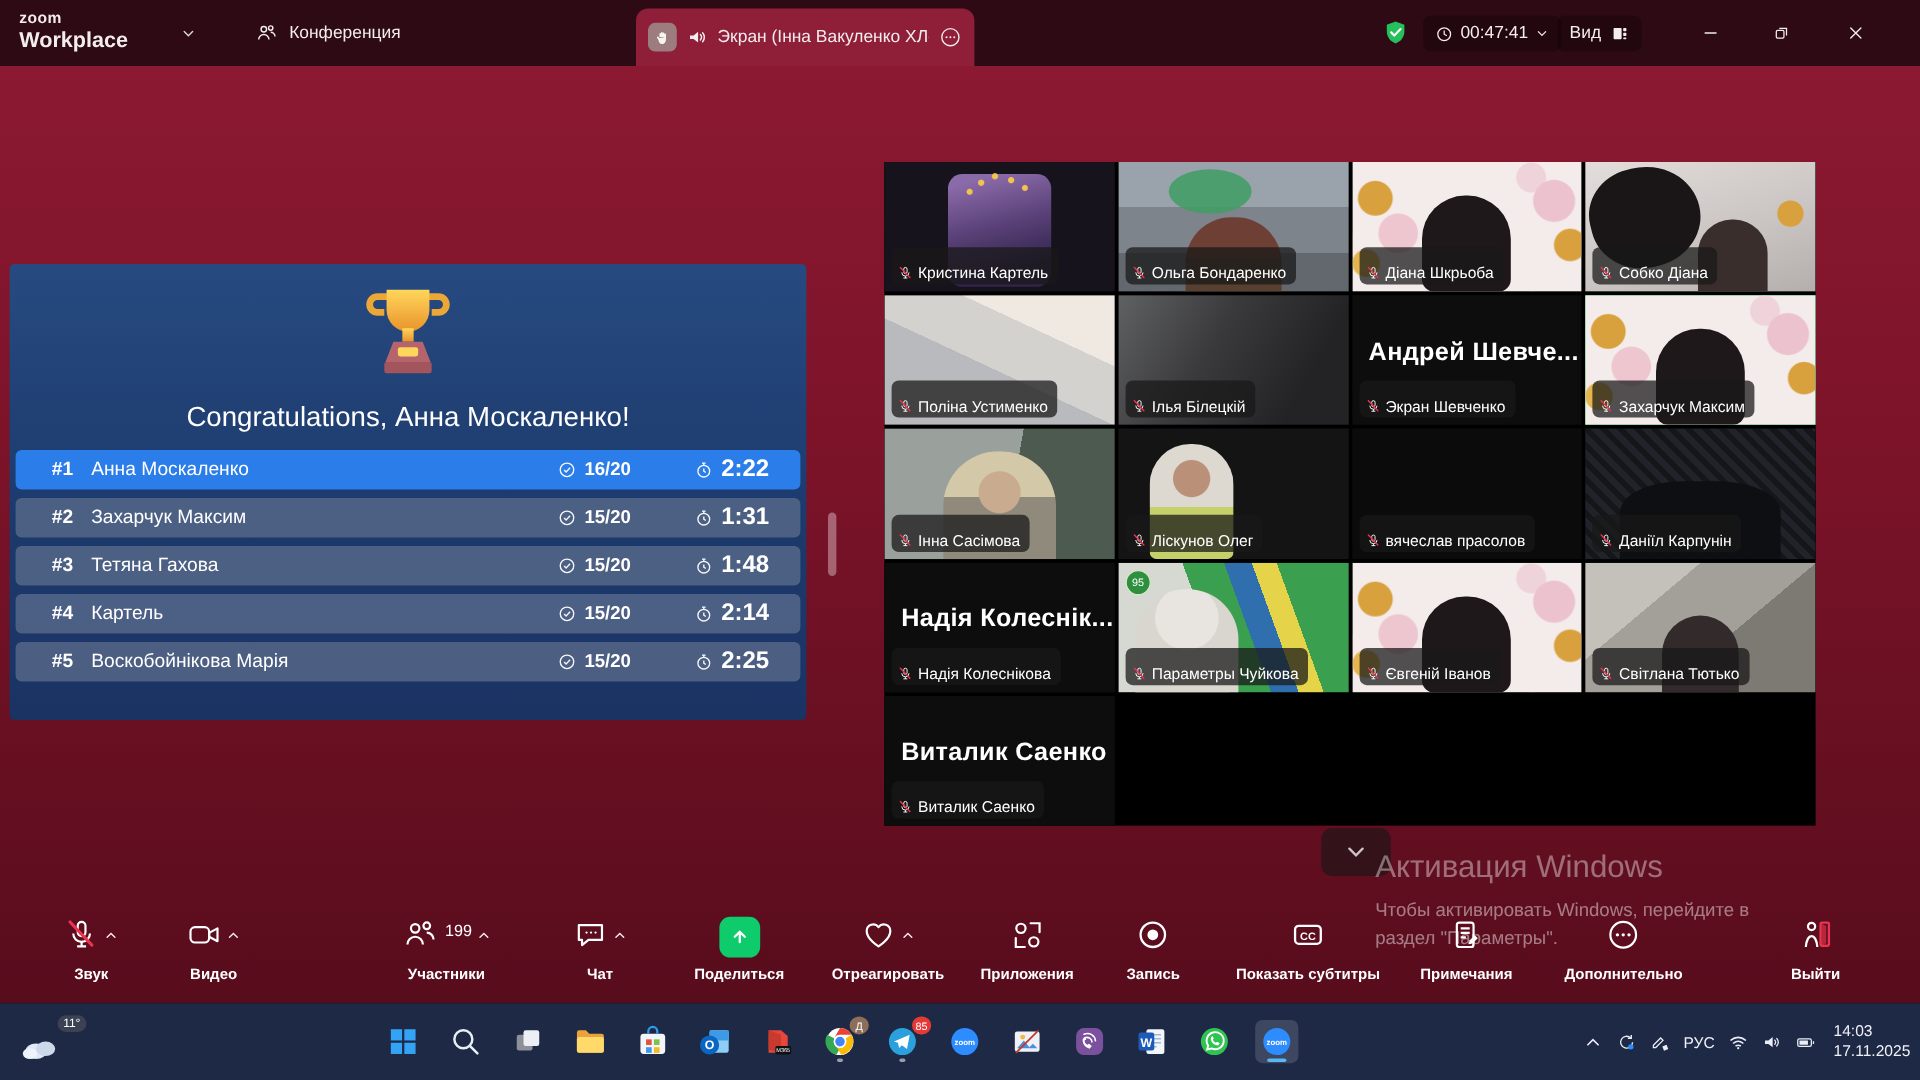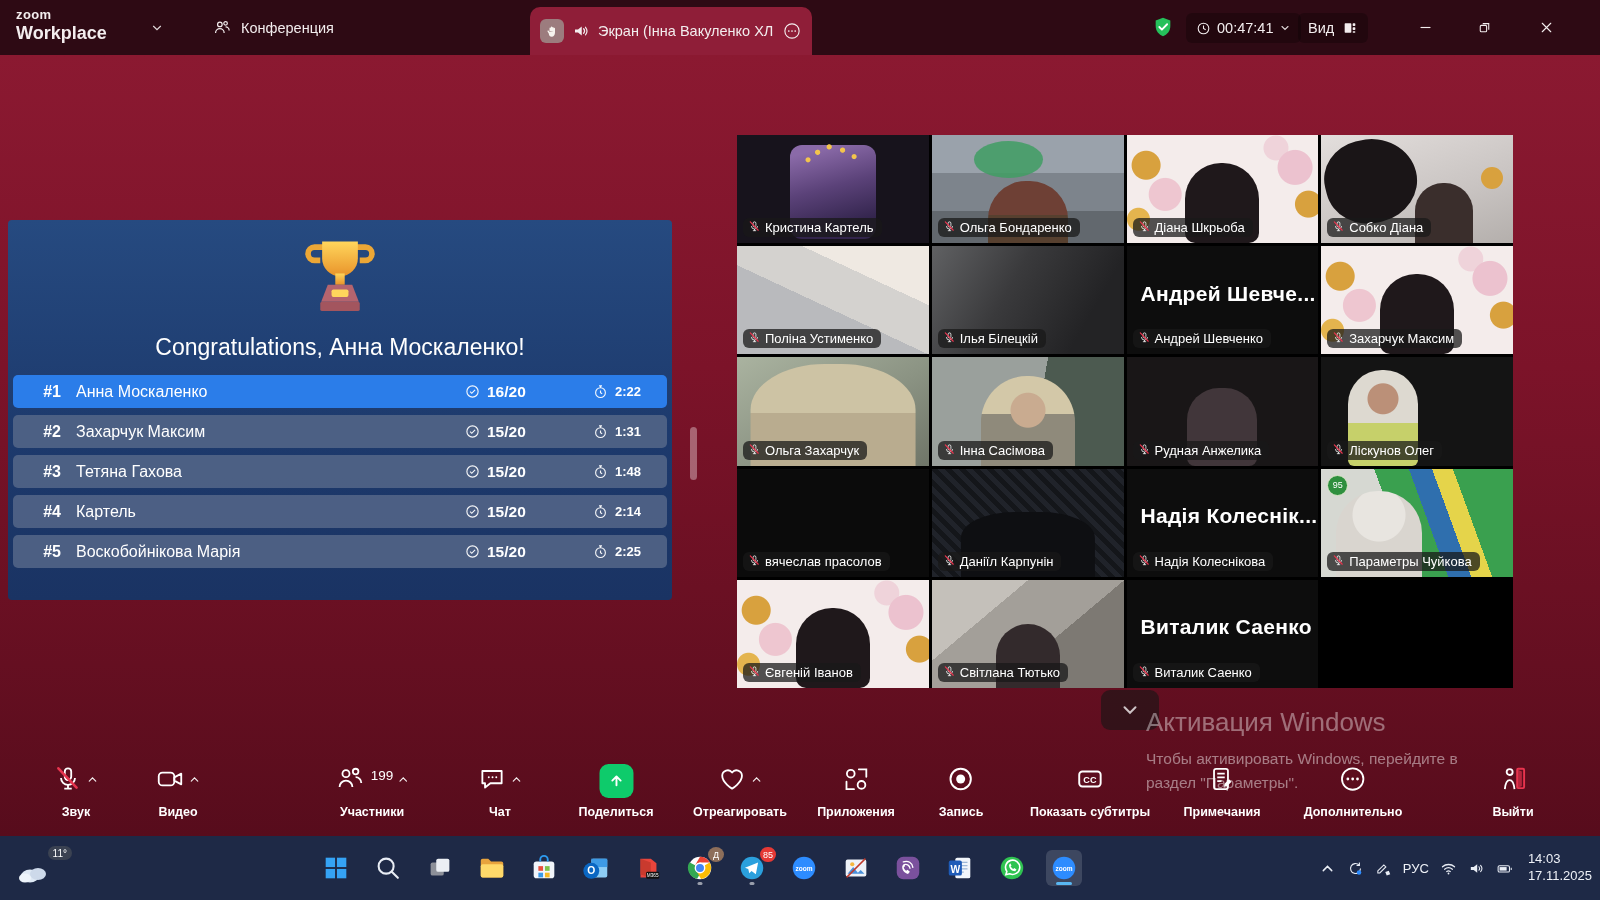--- a/index.html
+++ b/index.html
@@ -39,33 +39,33 @@
   
   .panel{position:absolute;left:8px;top:165px;width:664px;height:380px;border-radius:4px;
     background:linear-gradient(180deg,#264a80 0%,#1d3a6d 55%,#1a3363 100%);color:#fff;}
   .trophy{display:block;margin:14px auto 0;}
   .lb-title{text-align:center;font-size:23px;font-weight:500;margin:6px 0 14px;}
   .lb-row{position:relative;height:33px;margin:0 5px 7px;border-radius:5px;background:rgba(83,101,136,.88);display:flex;align-items:center;color:#fff;}
   .lb-row.hl{background:#2b7de9;}
   .lb-rank{width:34px;text-align:right;font-weight:600;font-size:16px;margin-left:14px;flex:0 0 auto;}
   .lb-name{margin-left:15px;font-size:16px;white-space:nowrap;}
   .lb-score{position:absolute;left:452px;display:flex;gap:7px;align-items:center;font-weight:600;font-size:15.5px;}
-  .lb-time{position:absolute;right:26px;display:flex;gap:7px;align-items:center;font-weight:600;font-size:13px;}
+  .lb-time{position:absolute;right:26px;display:flex;gap:7px;align-items:center;font-weight:600;font-size:20px;}
   .lb-score svg,.lb-time svg{width:15px;height:15px;opacity:.95;}
 
   .scroll-thumb{position:absolute;left:690px;top:372px;width:7px;height:53px;border-radius:4px;background:rgba(235,215,220,.42);}
 
   
   .grid{position:absolute;left:737px;top:80px;width:776px;height:553px;background:#000;
     display:grid;grid-template-columns:repeat(4,1fr);grid-template-rows:repeat(5,1fr);gap:3px;}
   .tile{position:relative;overflow:hidden;background:#0d0d0d;}
   .tile.active{outline:3px solid #23d15f;outline-offset:-3px;z-index:2;}
   .cam{position:absolute;inset:0;}
   .sil{position:absolute;left:50%;bottom:0;transform:translateX(-50%);width:64px;height:68px;border-radius:32px 32px 8px 8px;background:#241d20;}
-  .plabel{position:absolute;left:6px;bottom:6px;display:flex;align-items:flex-start;gap:4px;background:rgba(24,24,24,.74);border-radius:6px;padding:2px 8px 2px 5px;font-size:13px;color:#fff;max-width:calc(100% - 12px);white-space:nowrap;overflow:hidden;z-index:3;}
+  .plabel{position:absolute;left:6px;bottom:6px;display:flex;align-items:center;gap:4px;background:rgba(24,24,24,.74);border-radius:6px;padding:14px 8px 2px 5px;font-size:13px;color:#fff;max-width:calc(100% - 12px);white-space:nowrap;overflow:hidden;z-index:3;}
   .plabel svg{width:13px;height:13px;flex:0 0 auto;}
   .bigname{position:absolute;left:14px;top:44%;transform:translateY(-50%);color:#fff;font-size:21px;font-weight:700;letter-spacing:.3px;white-space:nowrap;display:none;z-index:2;}
   .tile.off .bigname{display:block;}
   .tile-badge{display:none;position:absolute;left:6px;top:6px;width:21px;height:21px;border-radius:50%;background:#2e8f3e;color:#fff;font-size:9px;align-items:center;justify-content:center;z-index:3;border:1px solid #d9e6c8;}
 
   
   .v-portrait-purple .cam{background:#17131c;}
   .v-portrait-purple .sil{bottom:auto;top:10px;width:86px;height:94px;border-radius:12px;background:linear-gradient(165deg,#8a6aa8 10%,#5b4279 45%,#32244c 82%);}
   .v-portrait-purple .cam::before{content:'';position:absolute;inset:0;z-index:1;background:
     radial-gradient(circle at 42% 16%,#f3c44d 2.2px,transparent 3px),
@@ -443,81 +443,51 @@
     <div class="cam"></div>
 
     <div class="bigname">Андрей  Шевче...</div>
     <div class="plabel">
       <svg class="micoff" viewBox="0 0 28 28">
               <rect x="11" y="4" width="6" height="11" rx="3" fill="none" stroke="#fff" stroke-width="1.7"></rect>
               <path d="M7.5 13a6.5 6.5 0 0 0 13 0" fill="none" stroke="#fff" stroke-width="1.7"></path>
               <path d="M14 19.5V23M10.5 23h7" stroke="#fff" stroke-width="1.7"></path>
               <line x1="5" y1="4" x2="22" y2="22" stroke="#e8344e" stroke-width="2.6" stroke-linecap="round"></line>
             </svg>
-      <span class="pname">Андрей Шевченко</span>
+      <span class="pname">Экран Шевченко</span>
     </div>
   </div>
         <div class="tile v-balloons active">
     <div class="cam">
             <div class="sil"></div>
           </div>
 
     <div class="plabel">
       <svg class="micoff" viewBox="0 0 28 28">
               <rect x="11" y="4" width="6" height="11" rx="3" fill="none" stroke="#fff" stroke-width="1.7"></rect>
               <path d="M7.5 13a6.5 6.5 0 0 0 13 0" fill="none" stroke="#fff" stroke-width="1.7"></path>
               <path d="M14 19.5V23M10.5 23h7" stroke="#fff" stroke-width="1.7"></path>
               <line x1="5" y1="4" x2="22" y2="22" stroke="#e8344e" stroke-width="2.6" stroke-linecap="round"></line>
             </svg>
       <span class="pname">Захарчук Максим</span>
     </div>
   </div>
-        <div class="tile v-person-closeup">
-    <div class="cam">
-            <div class="sil"></div>
-          </div>
-
-    <div class="plabel">
-      <svg class="micoff" viewBox="0 0 28 28">
-              <rect x="11" y="4" width="6" height="11" rx="3" fill="none" stroke="#fff" stroke-width="1.7"></rect>
-              <path d="M7.5 13a6.5 6.5 0 0 0 13 0" fill="none" stroke="#fff" stroke-width="1.7"></path>
-              <path d="M14 19.5V23M10.5 23h7" stroke="#fff" stroke-width="1.7"></path>
-              <line x1="5" y1="4" x2="22" y2="22" stroke="#e8344e" stroke-width="2.6" stroke-linecap="round"></line>
-            </svg>
-      <span class="pname">Ольга Захарчук</span>
-    </div>
-  </div>
         <div class="tile v-classroom">
     <div class="cam">
             <div class="sil"></div>
           </div>
 
     <div class="plabel">
       <svg class="micoff" viewBox="0 0 28 28">
               <rect x="11" y="4" width="6" height="11" rx="3" fill="none" stroke="#fff" stroke-width="1.7"></rect>
               <path d="M7.5 13a6.5 6.5 0 0 0 13 0" fill="none" stroke="#fff" stroke-width="1.7"></path>
               <path d="M14 19.5V23M10.5 23h7" stroke="#fff" stroke-width="1.7"></path>
               <line x1="5" y1="4" x2="22" y2="22" stroke="#e8344e" stroke-width="2.6" stroke-linecap="round"></line>
             </svg>
       <span class="pname">Інна Сасімова</span>
-    </div>
-  </div>
-        <div class="tile v-dark-dim">
-    <div class="cam">
-            <div class="sil"></div>
-          </div>
-
-    <div class="plabel">
-      <svg class="micoff" viewBox="0 0 28 28">
-              <rect x="11" y="4" width="6" height="11" rx="3" fill="none" stroke="#fff" stroke-width="1.7"></rect>
-              <path d="M7.5 13a6.5 6.5 0 0 0 13 0" fill="none" stroke="#fff" stroke-width="1.7"></path>
-              <path d="M14 19.5V23M10.5 23h7" stroke="#fff" stroke-width="1.7"></path>
-              <line x1="5" y1="4" x2="22" y2="22" stroke="#e8344e" stroke-width="2.6" stroke-linecap="round"></line>
-            </svg>
-      <span class="pname">Рудная Анжелика</span>
     </div>
   </div>
         <div class="tile v-dark-hood">
     <div class="cam">
             <div class="sil"></div>
           </div>
 
     <div class="plabel">
       <svg class="micoff" viewBox="0 0 28 28">
               <rect x="11" y="4" width="6" height="11" rx="3" fill="none" stroke="#fff" stroke-width="1.7"></rect>

